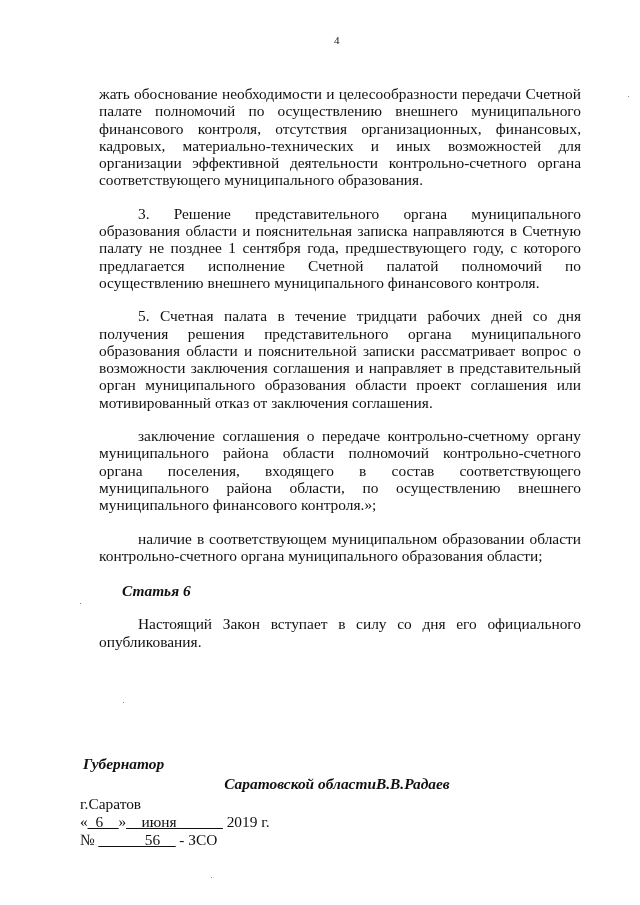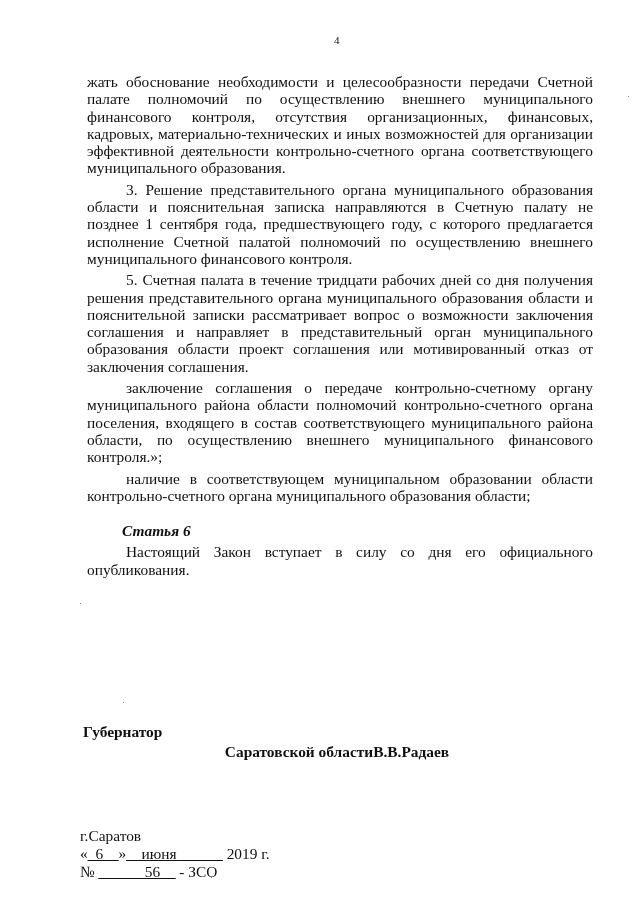--- a/index.html
+++ b/index.html
@@ -23,57 +23,57 @@
     }
     .body-text {
       position: absolute;
       top: 69px;
       left: 83px;
       width: 514px;
       font-size: 15.4px;
       line-height: 17.3px;
     }
     .para {
-      margin: 4px;
+      margin: 16px;
       text-align: justify;
       text-indent: 39px;
       hyphens: manual;
     }
     .para.noindent {
       text-indent: 0;
     }
     .article-title {
       margin: 18px 0 0 0;
       text-indent: 39px;
       font-weight: bold;
       font-style: italic;
     }
     .signature {
       position: absolute;
-      top: 722px;
+      top: 754px;
       left: 83px;
       width: 514px;
       font-size: 15.4px;
       line-height: 20px;
       font-weight: bold;
+      font-style: italic;
     }
     .sig-row {
       display: flex;
       justify-content: center;
     }
     .signer-name {
       padding-right: 6px;
     }
     .footer {
       position: absolute;
       top: 795px;
       left: 80px;
       font-size: 15.4px;
       line-height: 18px;
-      margin-top: 32px;
     }
     .u {
       text-decoration: underline;
     }
     .dot {
       position: absolute;
       width: 1px;
       height: 1px;
       background: #888;
     }

